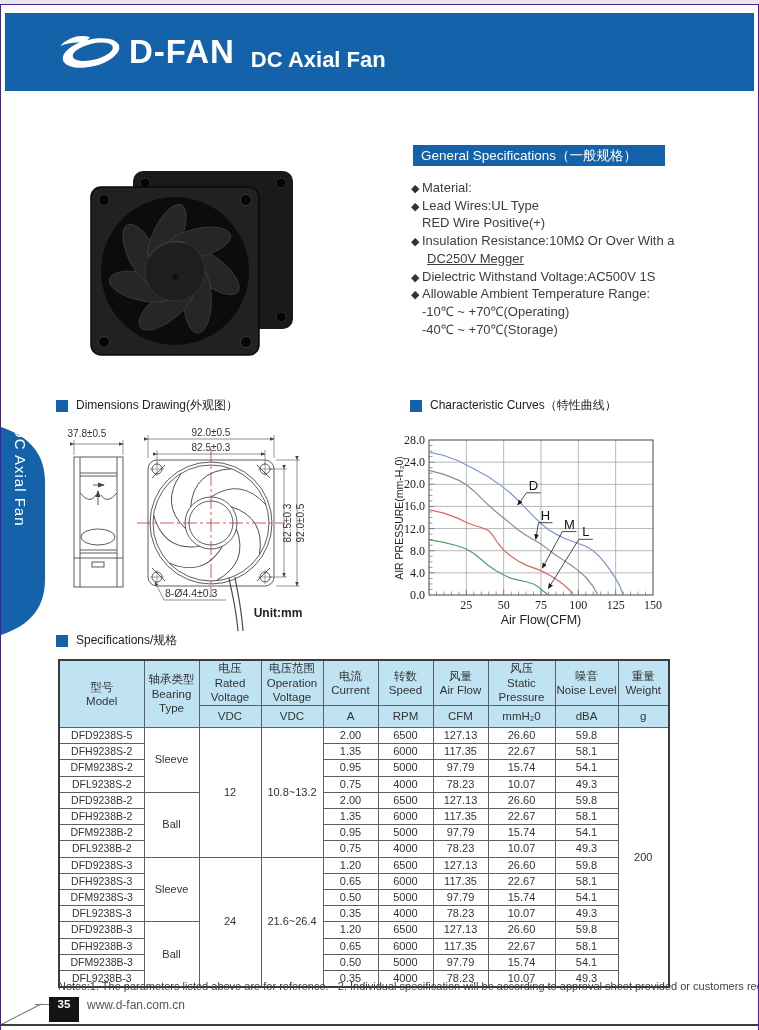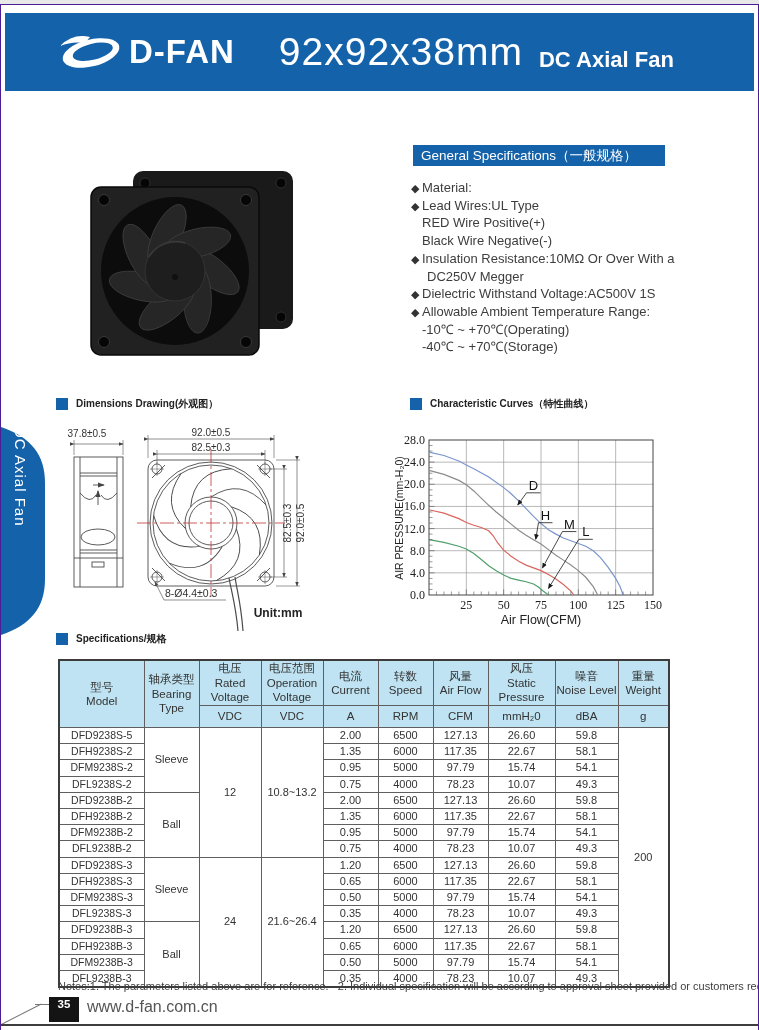--- a/index.html
+++ b/index.html
@@ -17,24 +17,24 @@
   
   .model-no{position:absolute;left:130px;top:100px;font-size:45px;color:#1b1b1b;letter-spacing:2px;}
   .fan-photo{position:absolute;left:86px;top:166px;width:216px;height:186px;}
   
   .gen-specs{position:absolute;left:412px;top:140px;width:340px;}
   .gs-title{width:252px;height:21px;background:#1462a9;color:#fff;font-size:13.5px;
             line-height:21px;padding-left:8px;box-sizing:border-box;}
   #spec-list{margin:13px 0 0 0;padding:0;font-size:13px;color:#3d3d3d;}
   #spec-list li{list-style:none;line-height:17.7px;position:relative;padding-left:9px;white-space:nowrap;}
   #spec-list li .bul{position:absolute;left:-2px;top:1px;font-size:11px;color:#333;}
-  #spec-list li.i2{padding-left:14px;}
-  
-  .sec-title{position:absolute;display:flex;align-items:center;font-size:10px;
-             font-weight:700;color:#222;text-align:right;}
+  #spec-list li.i2{padding-left:14px;text-decoration:underline;}
+  
+  .sec-title{position:absolute;display:flex;align-items:center;font-size:12px;
+             font-weight:400;color:#222;text-align:right;}
   .sec-title .sq{width:12px;height:12px;background:#1462a9;margin-right:8px;flex:0 0 auto;}
   .dims-title{left:55px;top:392px;}
   .curves-title{left:409px;top:392px;}
   .specs-title{left:55px;top:627px;}
   
   .side-tab{position:absolute;left:0;top:422px;width:46px;height:208px;}
   .side-tab svg{position:absolute;left:0;top:0;width:46px;height:208px;}
   .side-tab-label{position:absolute;left:11px;top:0;height:208px;display:flex;align-items:center;
                   writing-mode:vertical-rl;color:#fff;font-size:15px;letter-spacing:1px;}
   
@@ -52,21 +52,21 @@
   #spec-table{border:2px solid #3c3c3c;}
   #spec-table thead th{background:#bfe3f2;font-weight:normal;font-size:11.5px;line-height:1.25;color:#333;}
   #spec-table thead tr.r1 th{height:44px;}
   #spec-table thead tr.r2 th{height:21px;}
   #spec-table tbody td{height:15.2px;line-height:15.2px;font-size:11px;background:#fff;}
   #spec-table tbody td.model{font-size:10.5px;}
   
   .notes{position:absolute;left:57px;top:975px;font-size:11px;color:#3f3f3f;white-space:pre;}
   .page-num{position:absolute;left:48px;top:992px;width:30px;height:25px;background:#141414;
             color:#fff;font-size:11.5px;font-weight:bold;text-align:center;line-height:15px;}
-  .site-url{position:absolute;left:86px;top:993px;font-size:16px;color:#555;}
+  .site-url{position:absolute;left:86px;top:993px;font-size:12px;color:#555;}
   .f-line-h{position:absolute;left:34px;top:999px;width:14px;height:1px;background:#777;}
   .f-line-d{position:absolute;left:0;top:1019px;width:45px;height:1px;background:#777;
             transform:rotate(-27deg);transform-origin:0 0;}
   .bottom-rule{position:absolute;left:0;right:0;top:1019px;height:2px;background:#3d3d3d;}
 </style>
 </head>
 <body>
 
 <div class="page">
 
@@ -74,21 +74,20 @@
     <div class="logo">
       <svg viewBox="0 0 68 44" aria-hidden="true">
         <g transform="rotate(-14 34 23)">
           <ellipse cx="34" cy="23" rx="29" ry="13.5" fill="#ffffff"></ellipse>
           <ellipse cx="36" cy="22.3" rx="20.5" ry="8" fill="#1462a9"></ellipse>
         </g>
         <path d="M3,16 Q16,3 33,7 L28,13 Q15,11 3,16 Z" fill="#ffffff"></path>
       </svg>
       <span class="logo-text">D-FAN</span>
     </div>
-    <span class="size-title">92x92x38mm</span>
     <span class="size-sub">DC Axial Fan</span>
   </header>
 
   <svg class="fan-photo" viewBox="0 0 216 186">
     <defs>
         <clipPath id="fanclip">
           <circle cx="88" cy="100" r="73"></circle>
         </clipPath>
       </defs>
     <rect x="46" y="0" width="160" height="158" rx="10" fill="#1a1a1a"></rect>
@@ -114,21 +113,20 @@
     <circle cx="17" cy="171" r="5.5" fill="#060606" stroke="#383838" stroke-width="1"></circle>
     <circle cx="159" cy="171" r="5.5" fill="#060606" stroke="#383838" stroke-width="1"></circle>
   </svg>
 
   <section class="gen-specs">
     <div class="gs-title">General Specifications（一般规格）</div>
     <ul id="spec-list">
         <li><span class="bul">◆</span>Material:</li>
         <li><span class="bul">◆</span>Lead Wires:UL Type</li>
         <li>RED Wire Positive(+)</li>
-        <li>Black Wire Negative(-)</li>
         <li><span class="bul">◆</span>Insulation Resistance:10MΩ Or Over With a</li>
         <li class="i2">DC250V Megger</li>
         <li><span class="bul">◆</span>Dielectric Withstand Voltage:AC500V 1S</li>
         <li><span class="bul">◆</span>Allowable Ambient Temperature Range:</li>
         <li>-10℃ ~ +70℃(Operating)</li>
         <li>-40℃ ~ +70℃(Storage)</li>
       </ul>
   </section>
 
   <div class="sec-title dims-title">

